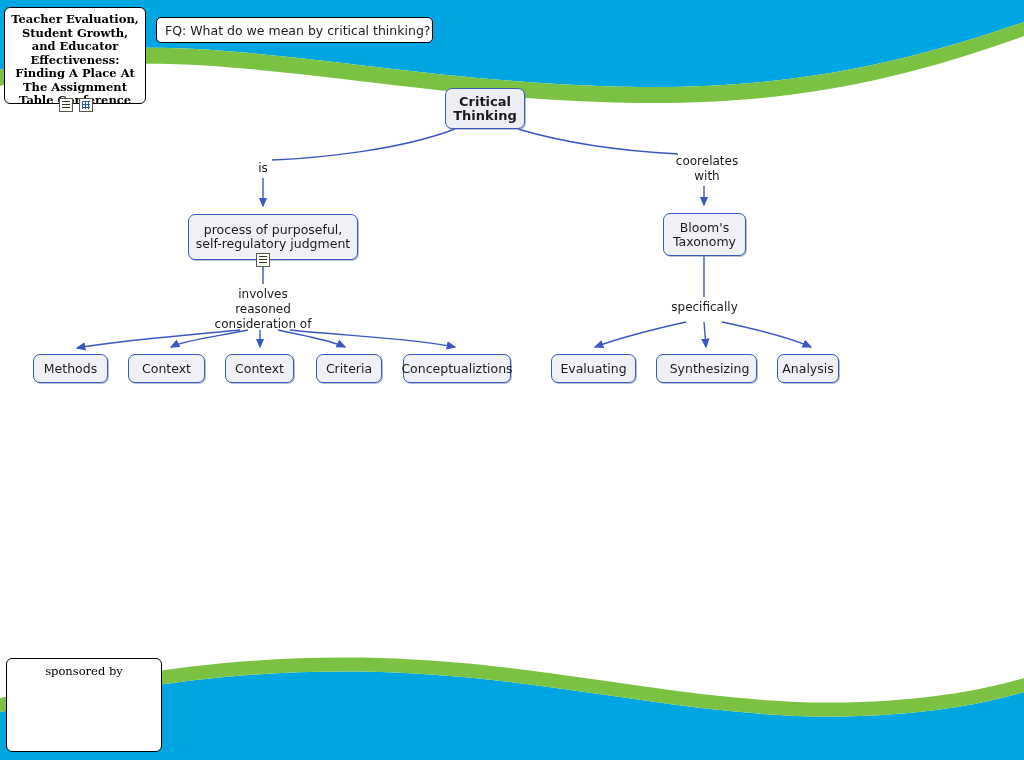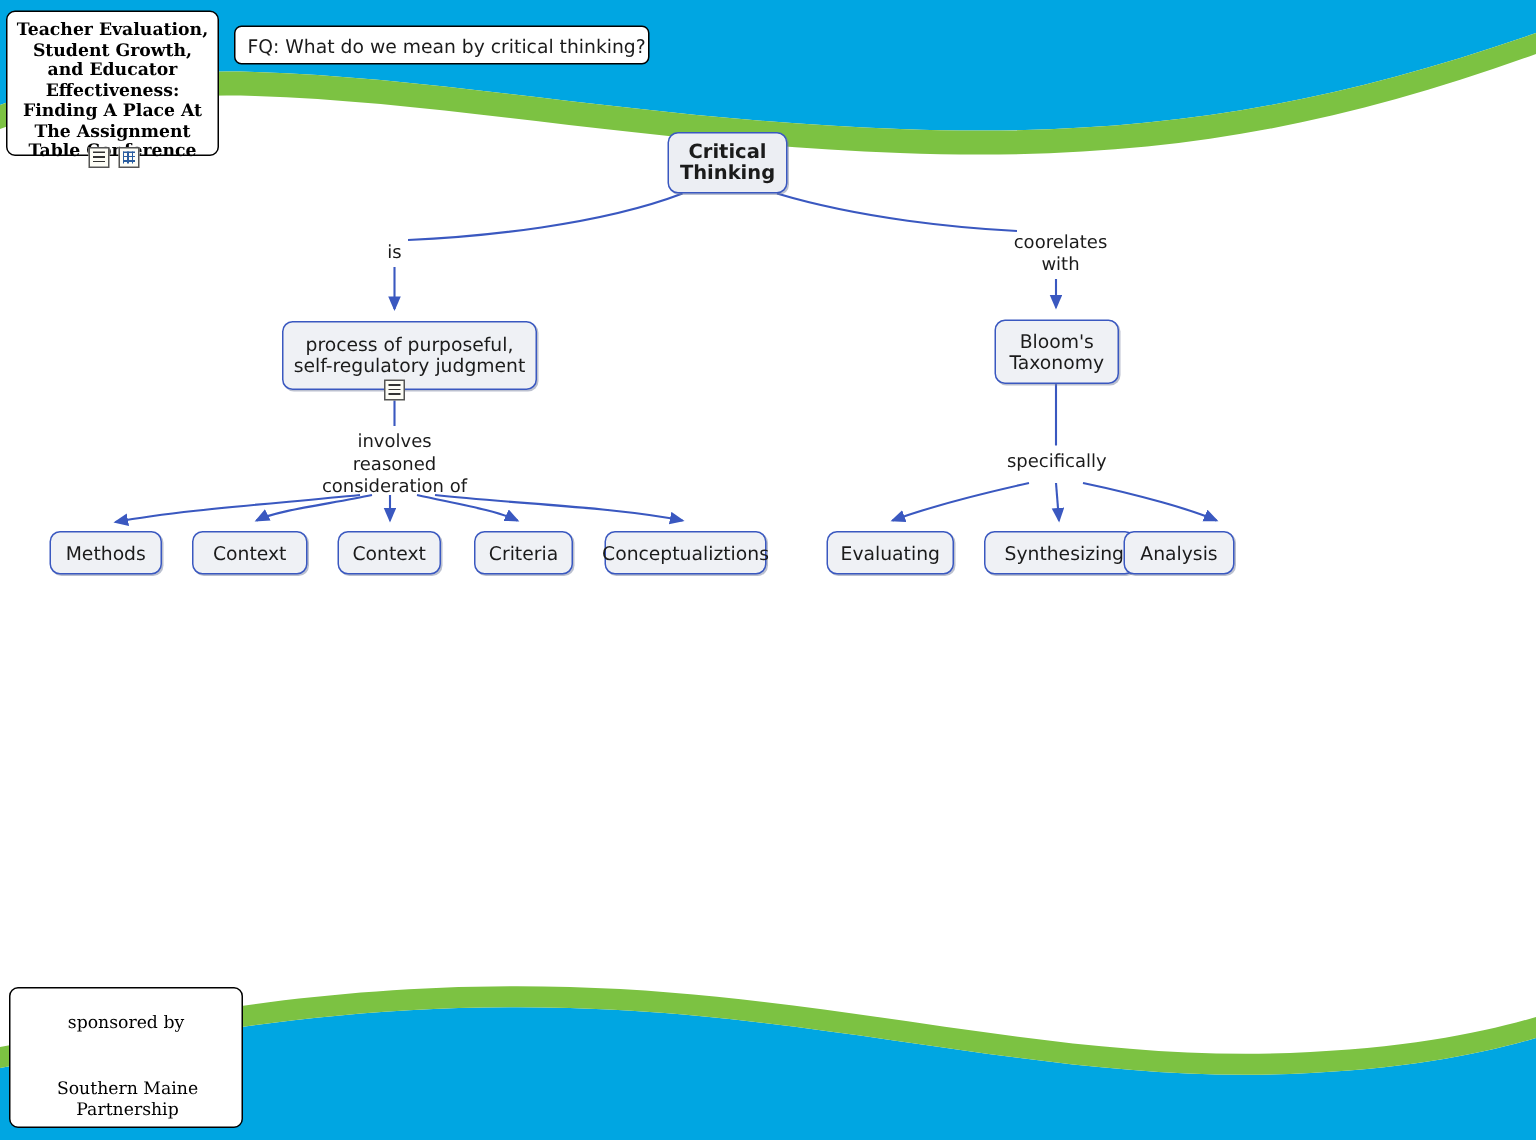--- a/index.html
+++ b/index.html
@@ -125,21 +125,21 @@
     font-size: 12.5px;
     color: #1b1b1b;
     border: 1px solid #000;
     border-radius: 5px;
   }
   #sponsor-box {
     left: 6px;
     top: 658px;
     width: 156px;
     height: 94px;
-    padding-top: 15px;
+    padding-top: 5px;
     font-family: "DejaVu Serif", serif;
     font-size: 11.5px;
     text-align: center;
     color: #000;
   }
   #presenter-box {
     left: 910px;
     top: 694px;
     width: 87px;
     height: 42px;
@@ -245,21 +245,21 @@
   </div>
 
   <div class="node" style="left:551px; top:354px; width:85px; height:29px;">
     <span>Evaluating</span>
   </div>
 
   <div class="node" style="left:656px; top:354px; width:101px; height:29px;padding-left:12px;">
     <span>Synthesizing</span>
   </div>
 
-  <div class="node" style="left:749px; top:354px; width:74px; height:29px;">
+  <div class="node" style="left:777px; top:354px; width:62px; height:29px;">
     <span>Analysis</span>
   </div>
 
   <div class="linklabel" style="left:248px; top:161px; width:30px;">is</div>
 
   <div class="linklabel" style="left:669px; top:154px; width:76px;">coorelates
 with</div>
 
   <div class="linklabel" style="left:206px; top:287px; width:114px;">involves
 reasoned
@@ -275,17 +275,16 @@
     <div class="res-icon grid" style="left:74px; top:90px;"></div>
   </div>
 
   <div class="panel" id="fq-box">
     <span>FQ: What do we mean by critical thinking?</span>
   </div>
 
   <div class="panel" id="sponsor-box">
     <div>sponsored by</div>
 
-    <div class="sponsor-caption">Southern Maine Partnership</div>
   </div>
 
 
 </div>
 
 </body></html>

